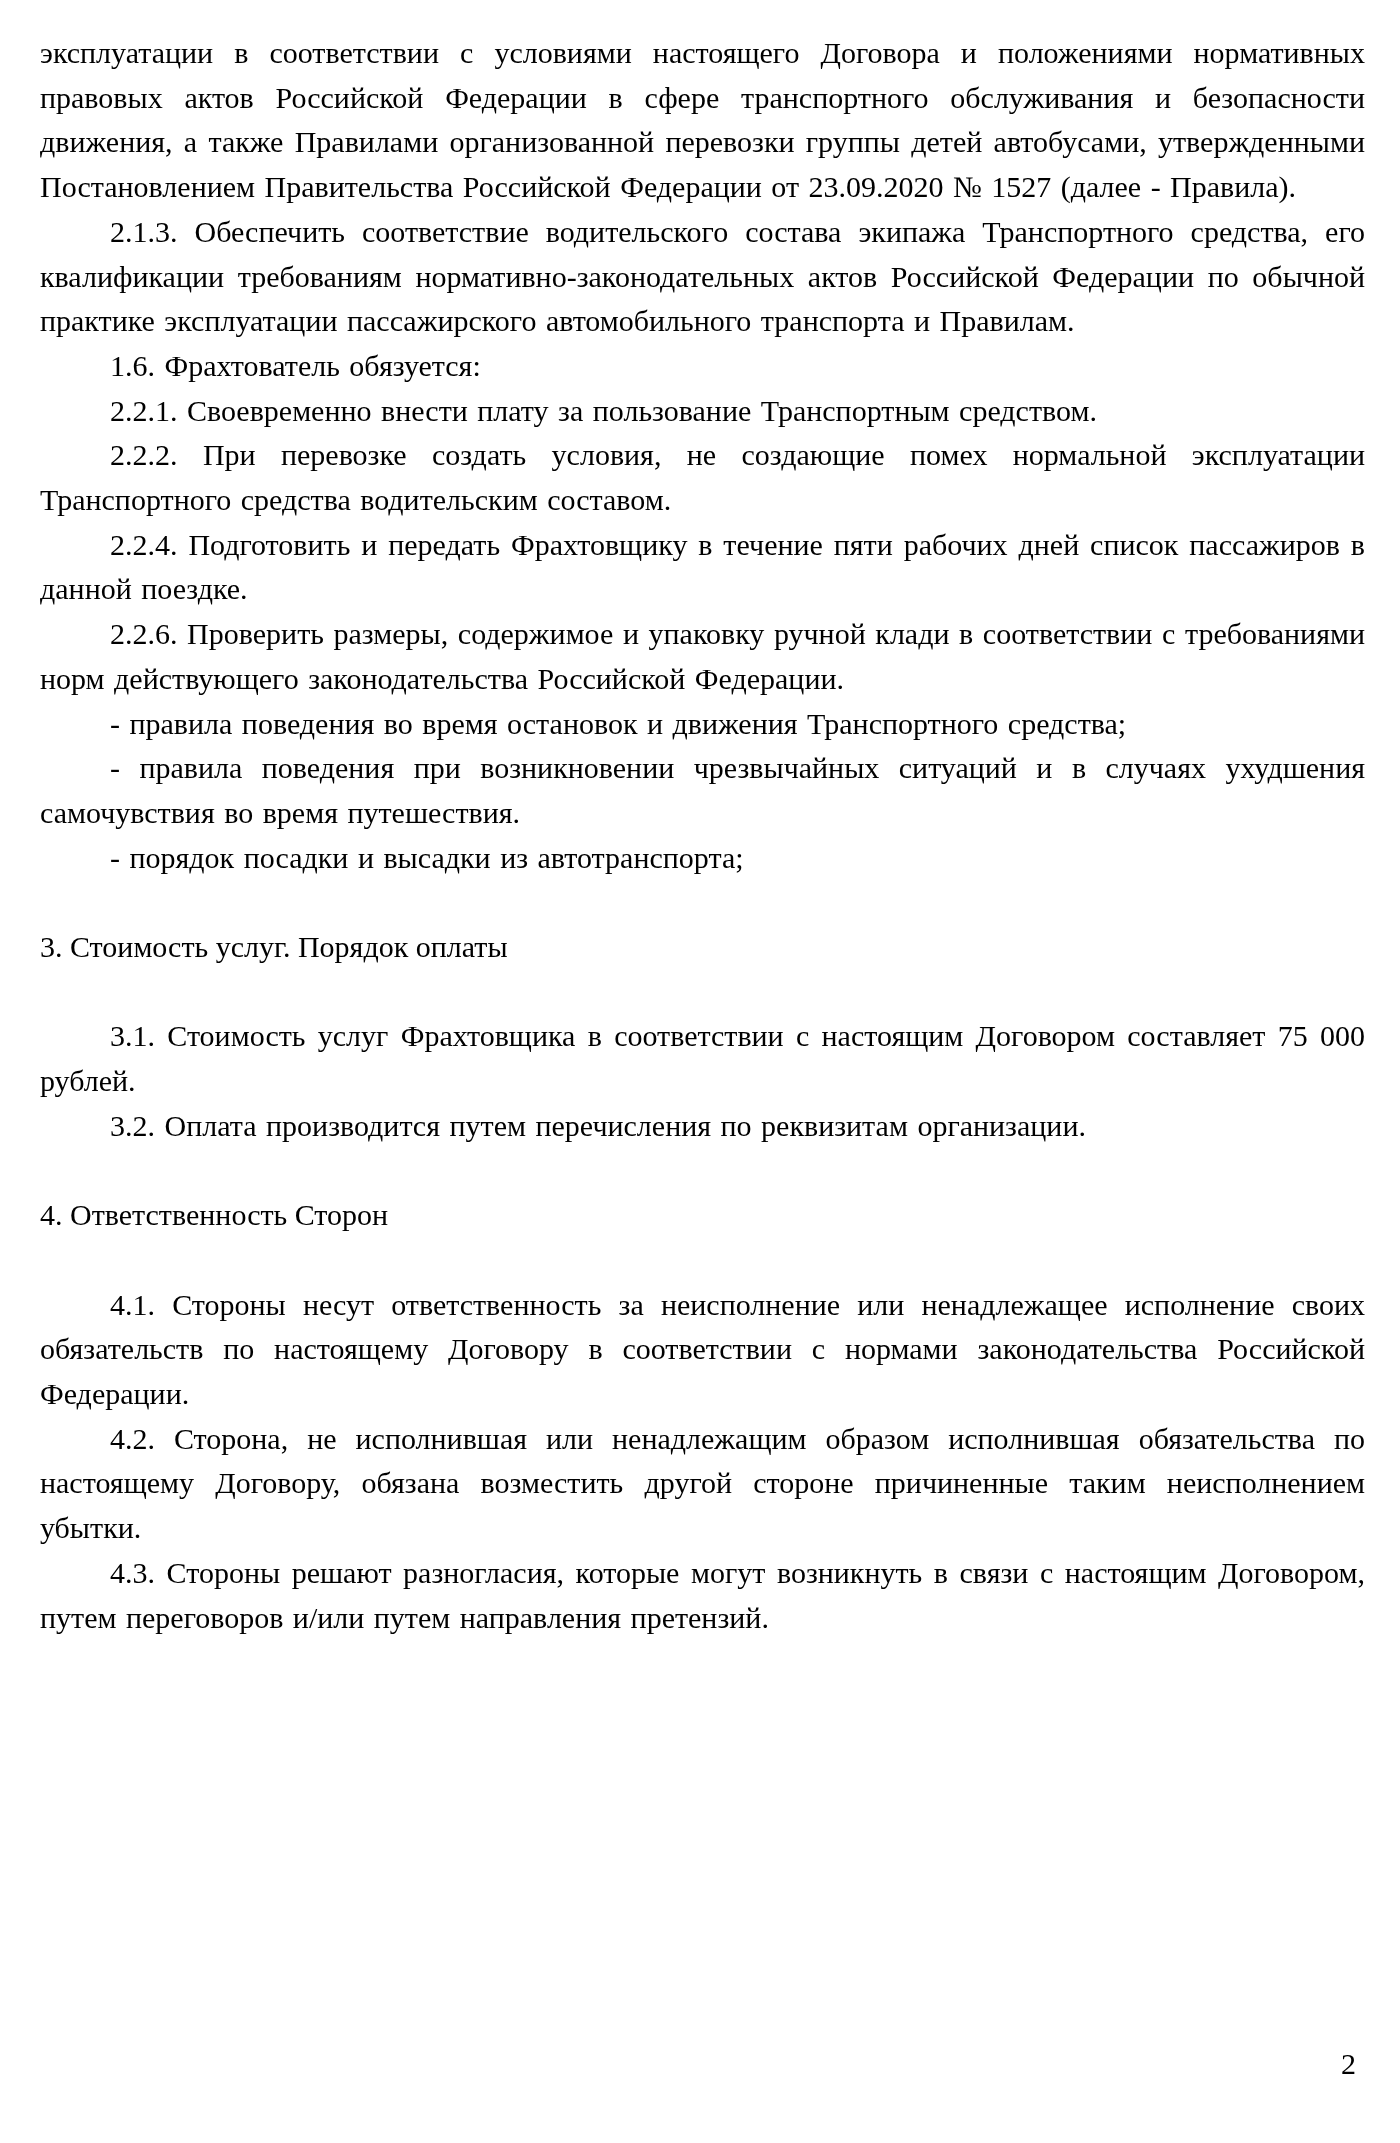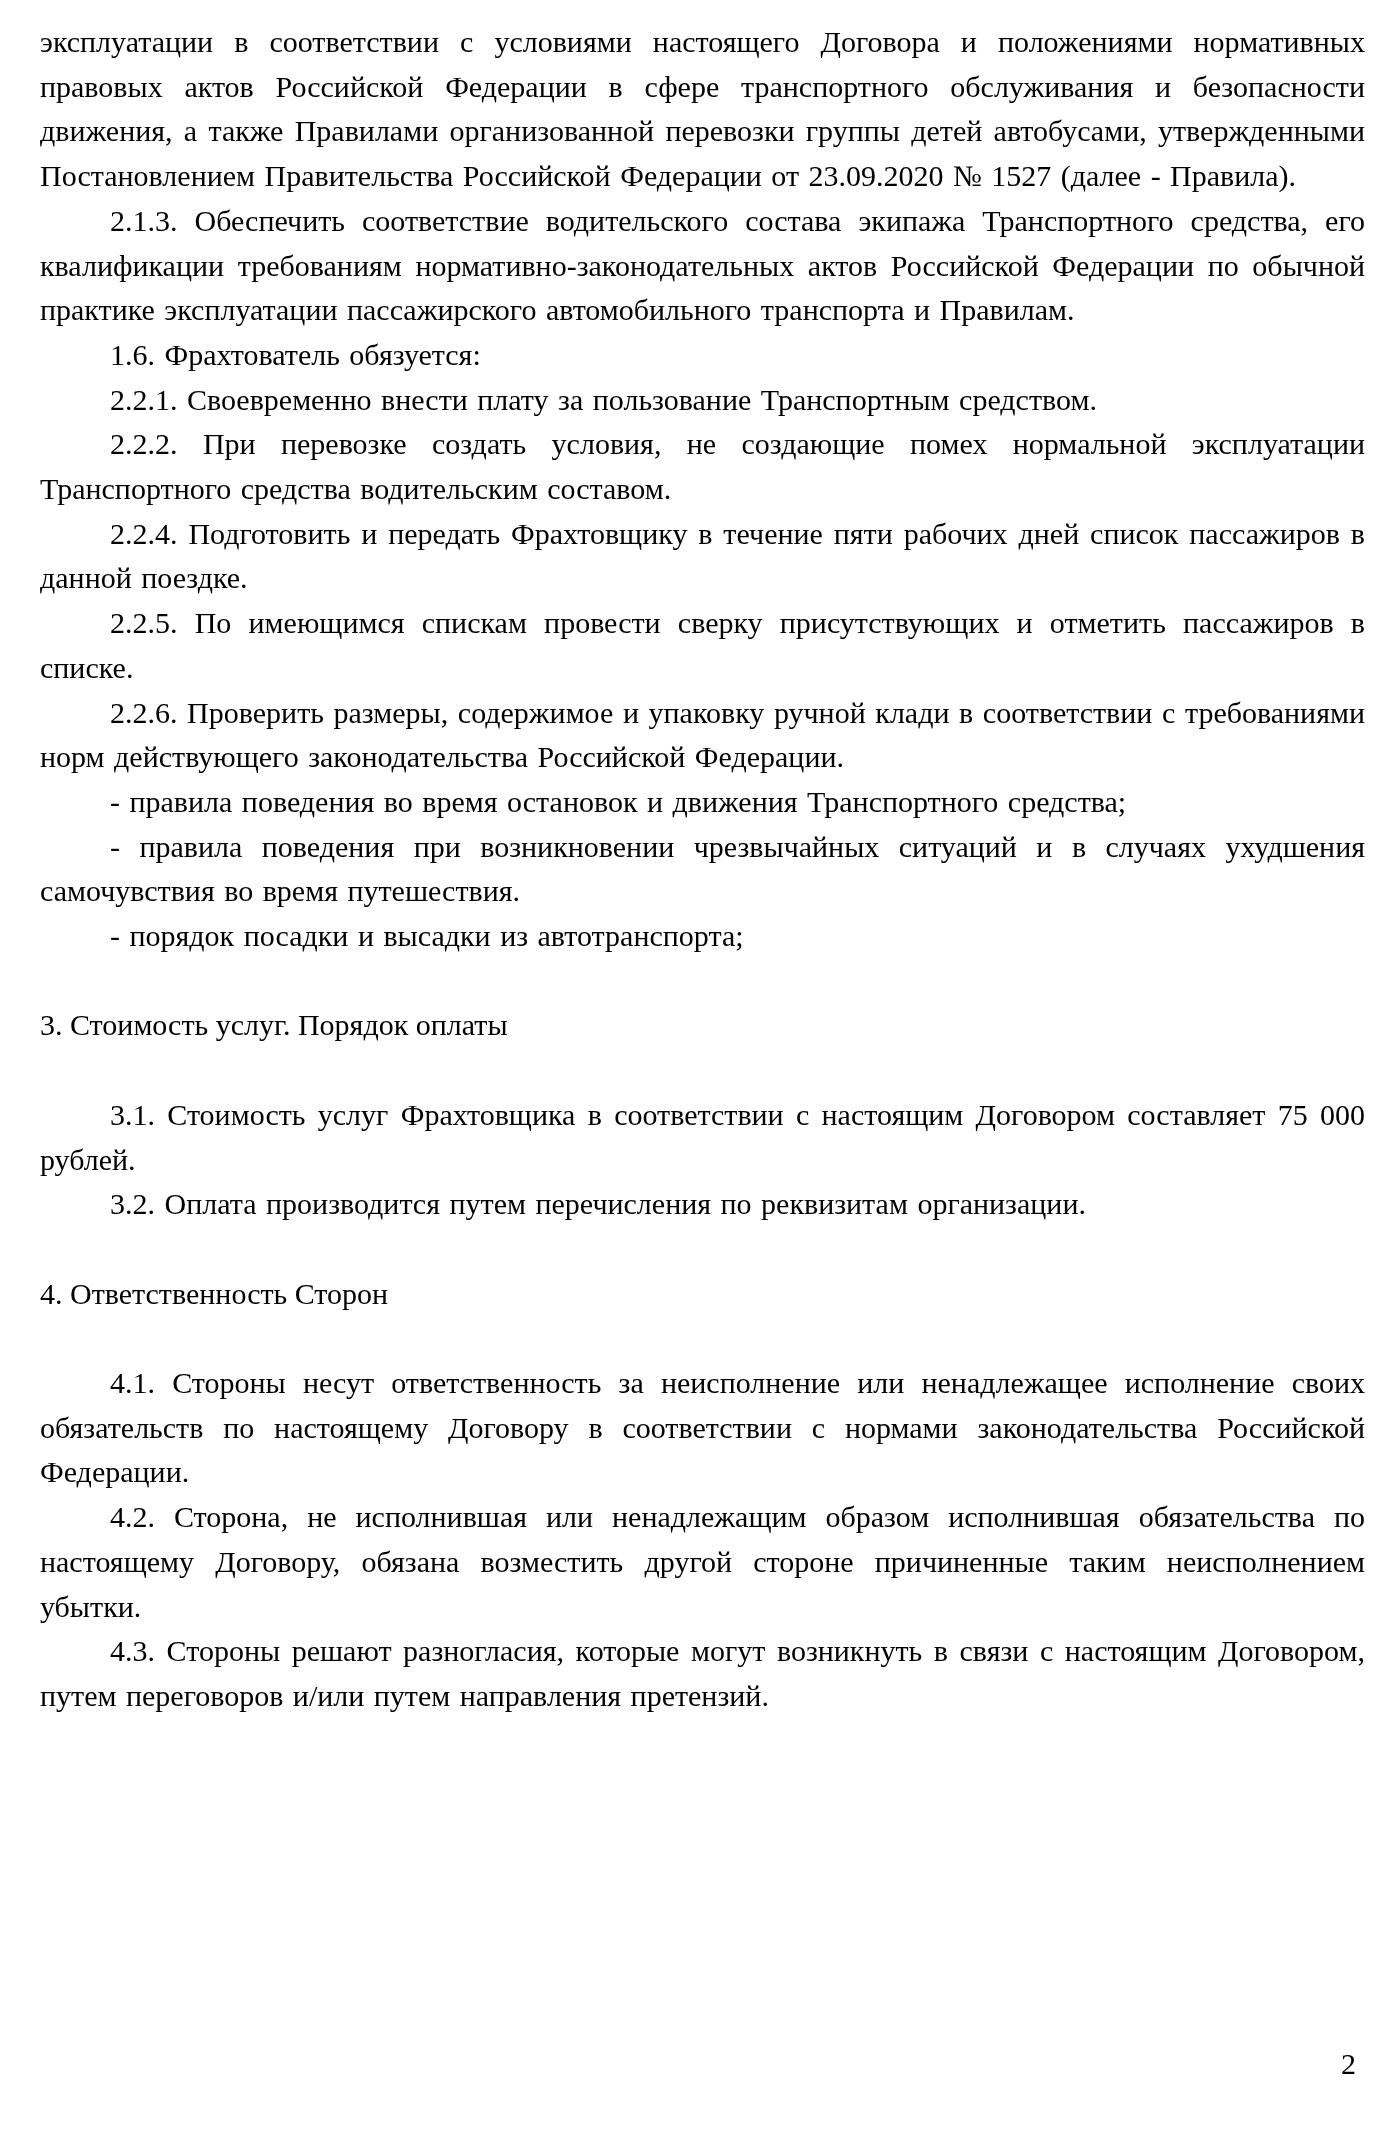--- a/index.html
+++ b/index.html
@@ -10,21 +10,21 @@
   body {
     width: 1400px;
     height: 2143px;
     position: relative;
   }
   .page {
     position: relative;
     box-sizing: border-box;
     width: 1400px;
     height: 2143px;
-    padding: 20px 35px 0 40px;
+    padding: 31px 35px 0 40px;
     background: #ffffff;
     font-family: "Liberation Serif", "DejaVu Serif", serif;
     font-size: 30px;
     line-height: 44.7px;
     color: #000000;
   }
   .doc-body p {
     margin: 0;
     padding: 0;
     text-align: justify;
@@ -53,21 +53,20 @@
 <body>
 
 <main class="page">
   <section class="doc-body" id="doc-body">
       <p class="continuation">эксплуатации в соответствии с условиями настоящего Договора и положениями нормативных правовых актов Российской Федерации в сфере транспортного обслуживания и безопасности движения, а также Правилами организованной перевозки группы детей автобусами, утвержденными Постановлением Правительства Российской Федерации от 23.09.2020 № 1527 (далее - Правила).</p>
       <p class="body">2.1.3. Обеспечить соответствие водительского состава экипажа Транспортного средства, его квалификации требованиям нормативно-законодательных актов Российской Федерации по обычной практике эксплуатации пассажирского автомобильного транспорта и Правилам.</p>
       <p class="body">1.6. Фрахтователь обязуется:</p>
       <p class="body">2.2.1. Своевременно внести плату за пользование Транспортным средством.</p>
       <p class="body">2.2.2. При перевозке создать условия, не создающие помех нормальной эксплуатации Транспортного средства водительским составом.</p>
       <p class="body">2.2.4. Подготовить и передать Фрахтовщику в течение пяти рабочих дней список пассажиров в данной поездке.</p>
-      <p class="body">2.2.5. По имеющимся спискам провести сверку присутствующих и отметить пассажиров в списке.</p>
       <p class="body">2.2.6. Проверить размеры, содержимое и упаковку ручной клади в соответствии с требованиями норм действующего законодательства Российской Федерации.</p>
       <p class="body">- правила поведения во время остановок и движения Транспортного средства;</p>
       <p class="body">- правила поведения при возникновении чрезвычайных ситуаций и в случаях ухудшения самочувствия во время путешествия.</p>
       <p class="body">- порядок посадки и высадки из автотранспорта;</p>
       <p class="heading">3. Стоимость услуг. Порядок оплаты</p>
       <p class="body">3.1. Стоимость услуг Фрахтовщика в соответствии с настоящим Договором составляет 75 000 рублей.</p>
       <p class="body">3.2. Оплата производится путем перечисления по реквизитам организации.</p>
       <p class="heading">4. Ответственность Сторон</p>
       <p class="body">4.1. Стороны несут ответственность за неисполнение или ненадлежащее исполнение своих обязательств по настоящему Договору в соответствии с нормами законодательства Российской Федерации.</p>
       <p class="body">4.2. Сторона, не исполнившая или ненадлежащим образом исполнившая обязательства по настоящему Договору, обязана возместить другой стороне причиненные таким неисполнением убытки.</p>

